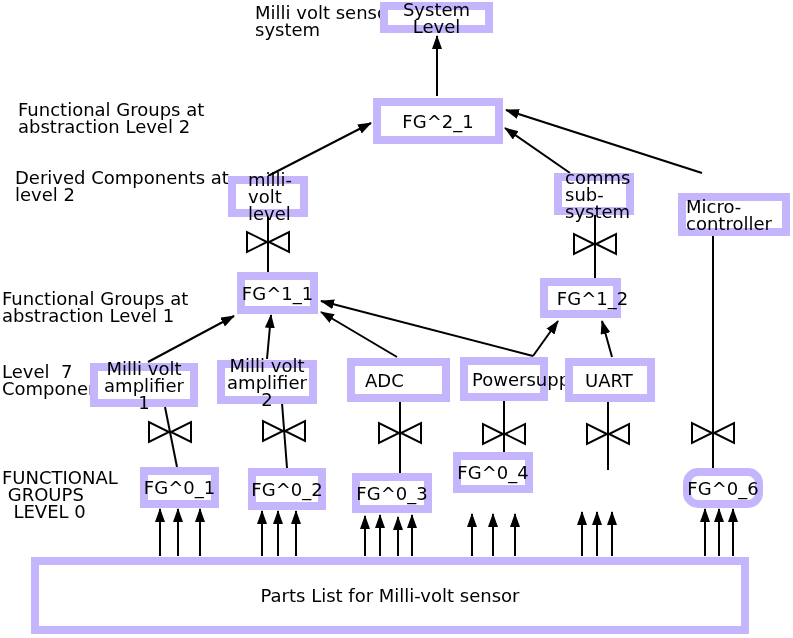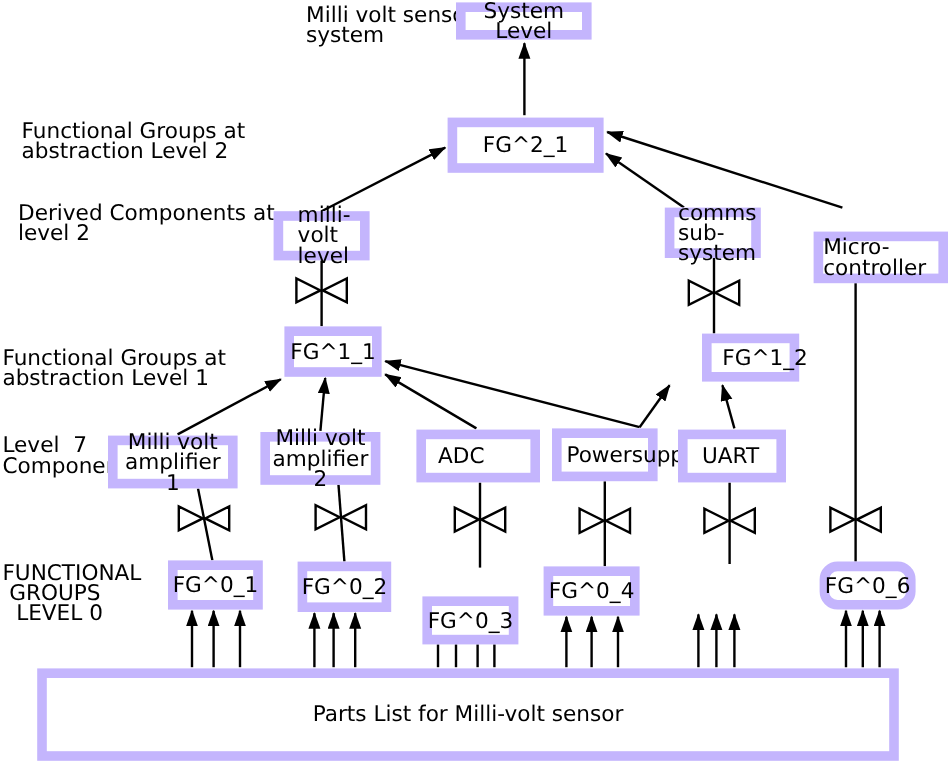--- a/index.html
+++ b/index.html
@@ -11,30 +11,30 @@
        text-align:center;white-space:pre-wrap;line-height:17px;}
   .box.padded{align-items:flex-start;text-align:left;}
   .lbl{position:absolute;z-index:1;white-space:pre-wrap;line-height:17px;}
 
   .b-system{left:380px;top:2px;width:113px;height:31px;}
   .b-fg21{left:373px;top:98px;width:130px;height:46px;}
   .b-sensor{left:228px;top:176px;width:80px;height:41px;padding-left:12px;}
   .b-comms{left:554px;top:173px;width:80px;height:42px;padding-left:3px;}
   .b-micro{left:678px;top:173px;width:112px;height:43px;margin-top:20px;}
   .b-fg11{left:237px;top:272px;width:81px;height:42px;}
-  .b-fg12{left:585px;top:278px;width:81px;height:40px;padding-left:24px;}
+  .b-fg12{left:540px;top:278px;width:81px;height:40px;padding-left:24px;}
   .b-amp1{left:90px;top:363px;width:108px;height:44px;}
   .b-amp2{left:217px;top:360px;width:100px;height:44px;}
   .b-adc{left:347px;top:358px;width:103px;height:44px;padding-left:10px;}
   .b-ps{left:460px;top:357px;width:88px;height:44px;padding-left:4px;}
   .b-uart{left:565px;top:358px;width:90px;height:44px;padding-left:12px;}
   .b-fg01{left:140px;top:467px;width:79px;height:41px;}
   .b-fg02{left:248px;top:468px;width:78px;height:42px;}
-  .b-fg03{left:352px;top:473px;width:80px;height:40px;margin-top:24px;}
-  .b-fg04{left:453px;top:472px;width:80px;height:41px;}
+  .b-fg03{left:352px;top:473px;width:80px;height:40px;}
+  .b-fg04{left:453px;top:452px;width:80px;height:41px;}
   .b-fg05{left:568px;top:470px;width:80px;height:40px;}
   .b-fg06{left:683px;top:468px;width:80px;height:40px;border-radius:15px;}
   .b-parts{left:31px;top:557px;width:718px;height:77px;}
 
   .l-annotation{left:255px;top:4px;}
   .l-fg2{left:18px;top:101px;}
   .l-derived{left:15px;top:169px;}
   .l-fg1{left:2px;top:290px;}
   .l-comp{left:2px;top:363px;}
   .l-fg0{left:2px;top:469px;}

